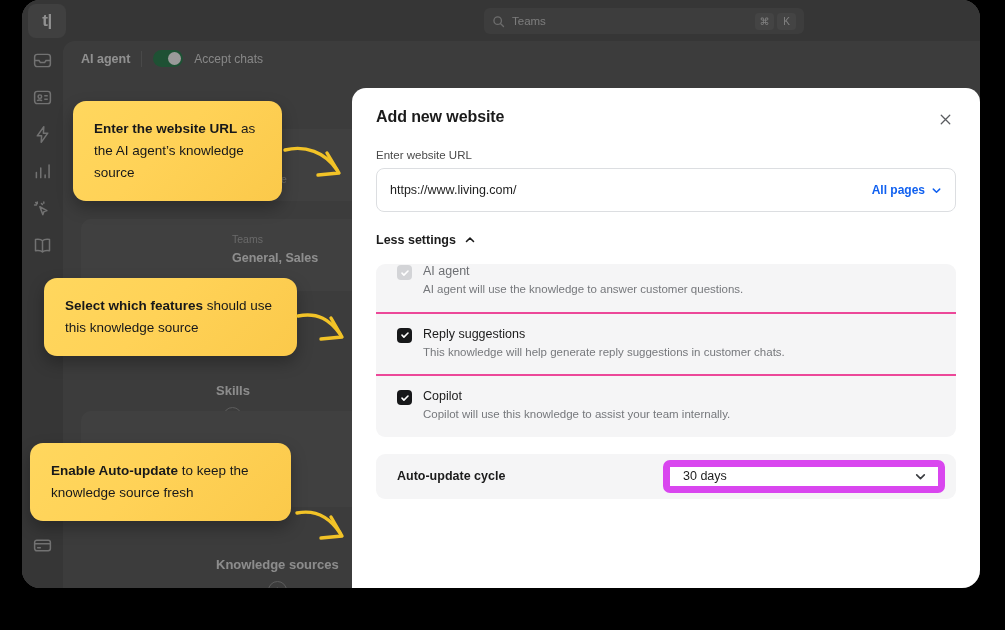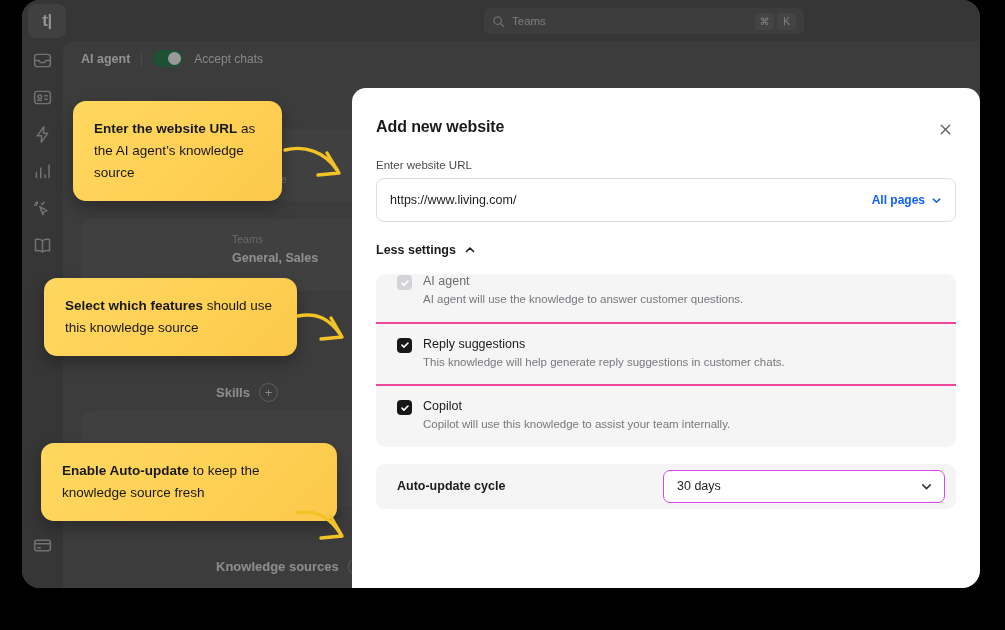--- a/index.html
+++ b/index.html
@@ -93,42 +93,42 @@
   #accept-label { font-size: 12px; color: #dcdcdc; }
 
   .bg-card {
     position: absolute;
     background: #5c5c5c;
     border-radius: 10px;
   }
   .field-label { font-size: 10.5px; color: #a6a6a6; }
   .field-value { font-size: 12.5px; color: #eaeaea; font-weight: bold; margin-top: 5px; }
   .section-row {
-    position: absolute; display: flex; align-items: center; gap: 9px;
+    position: absolute; display: flex; align-items: center; gap: 9px; flex-direction: column;
   }
   .section-title { font-size: 13px; font-weight: bold; color: #e6e6e6; }
   .plus-btn {
     width: 19px; height: 19px; border-radius: 50%;
     border: 1px solid #8e8e8e; color: #dcdcdc;
     display: flex; align-items: center; justify-content: center;
     font-size: 13px; line-height: 1;
   }
 
   
   #modal {
     position: absolute;
     left: 330px; top: 88px;
     width: 628px; height: 500px;
     background: #ffffff;
     border-radius: 14px 14px 0 0;
     overflow: hidden;
   }
   #modal-header {
     position: relative;
-    padding: 30px 24px 0 24px;
+    padding: 20px 24px 0 24px;
     display: flex; align-items: flex-start; justify-content: space-between;
   }
   #modal-title {
     font-size: 16px; font-weight: bold; color: #1b1b1b; letter-spacing: -0.1px;
   }
   #close-btn {
     width: 22px; height: 22px; display: flex; align-items: center; justify-content: center;
     cursor: pointer;
   }
 
@@ -189,40 +189,40 @@
     margin: 17px 24px 0 24px;
     background: #f5f5f6; border-radius: 9px;
     height: 45px;
     display: flex; align-items: center; justify-content: space-between;
     padding: 0 11px 0 21px;
     gap: 12px;
   }
   #autoupdate-label { font-size: 12.5px; font-weight: bold; color: #1b1b1b; }
   #cycle-select {
     width: 282px; height: 33px;
-    background: #fff; border: 1px solid #d946ef; border-radius: 7px;
+    background: #fff; border: 7px solid #d946ef; border-radius: 7px;
     display: flex; align-items: center; justify-content: space-between;
     padding: 0 11px 0 13px;
     font-size: 12.5px; color: #1d1d1d;
     cursor: pointer;
   }
 
   
   .callout {
     position: absolute;
     background: linear-gradient(135deg, #ffd75e 0%, #ffd257 45%, #fbc94a 100%);
     border-radius: 13px;
     padding: 17px 21px;
     box-shadow: 0 7px 16px rgba(0,0,0,0.28);
     font-size: 13.5px; color: #17181a; line-height: 1.62;
   }
   .callout b { font-weight: bold; }
   #callout-1 { left: 73px; top: 101px; width: 209px; }
   #callout-2 { left: 44px; top: 278px; width: 253px; }
-  #callout-3 { left: 41px; top: 443px; width: 296px; }
+  #callout-3 { left: 30px; top: 443px; width: 261px; }
 
   #arrows { position: absolute; left: 0; top: 0; width: 1005px; height: 630px;
             pointer-events: none; }
 </style>
 </head>
 <body>
 
 <div id="app-window">
 
   <div id="topbar">

